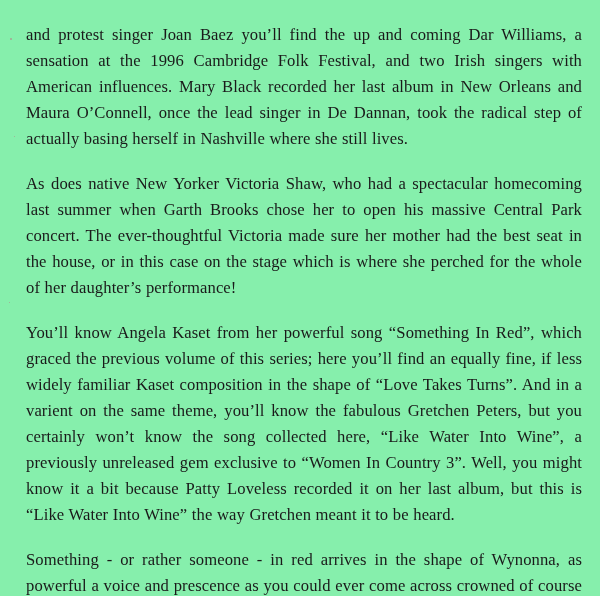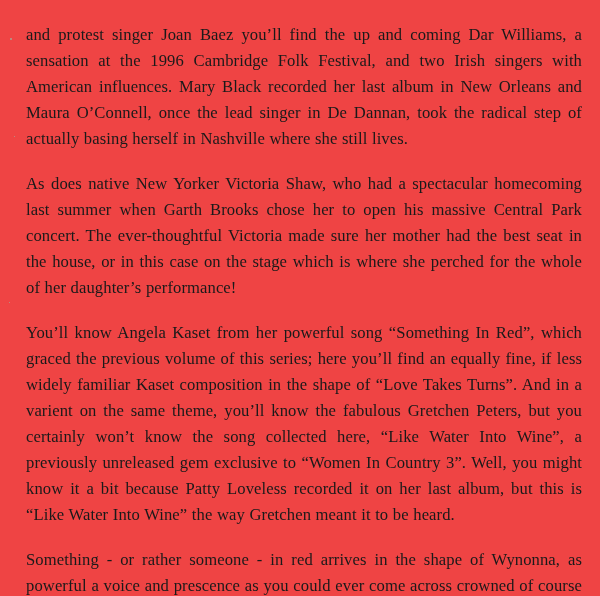--- a/index.html
+++ b/index.html
@@ -13,21 +13,21 @@
     font-family: "Liberation Serif", serif;
     color: #1a1a1a;
     overflow: hidden;
   }
   .page {
     position: relative;
     width: 600px;
     height: 596px;
     box-sizing: border-box;
     padding: 22px 18px 0 26px;
-    background: #ef4444;
+    background: #86efac;
   }
   
   .speck {
     position: absolute;
     width: 2px;
     height: 2px;
     background: #a9a293;
     border-radius: 50%;
   }
   .speck.s1 { left: 10px; top: 38px; }

